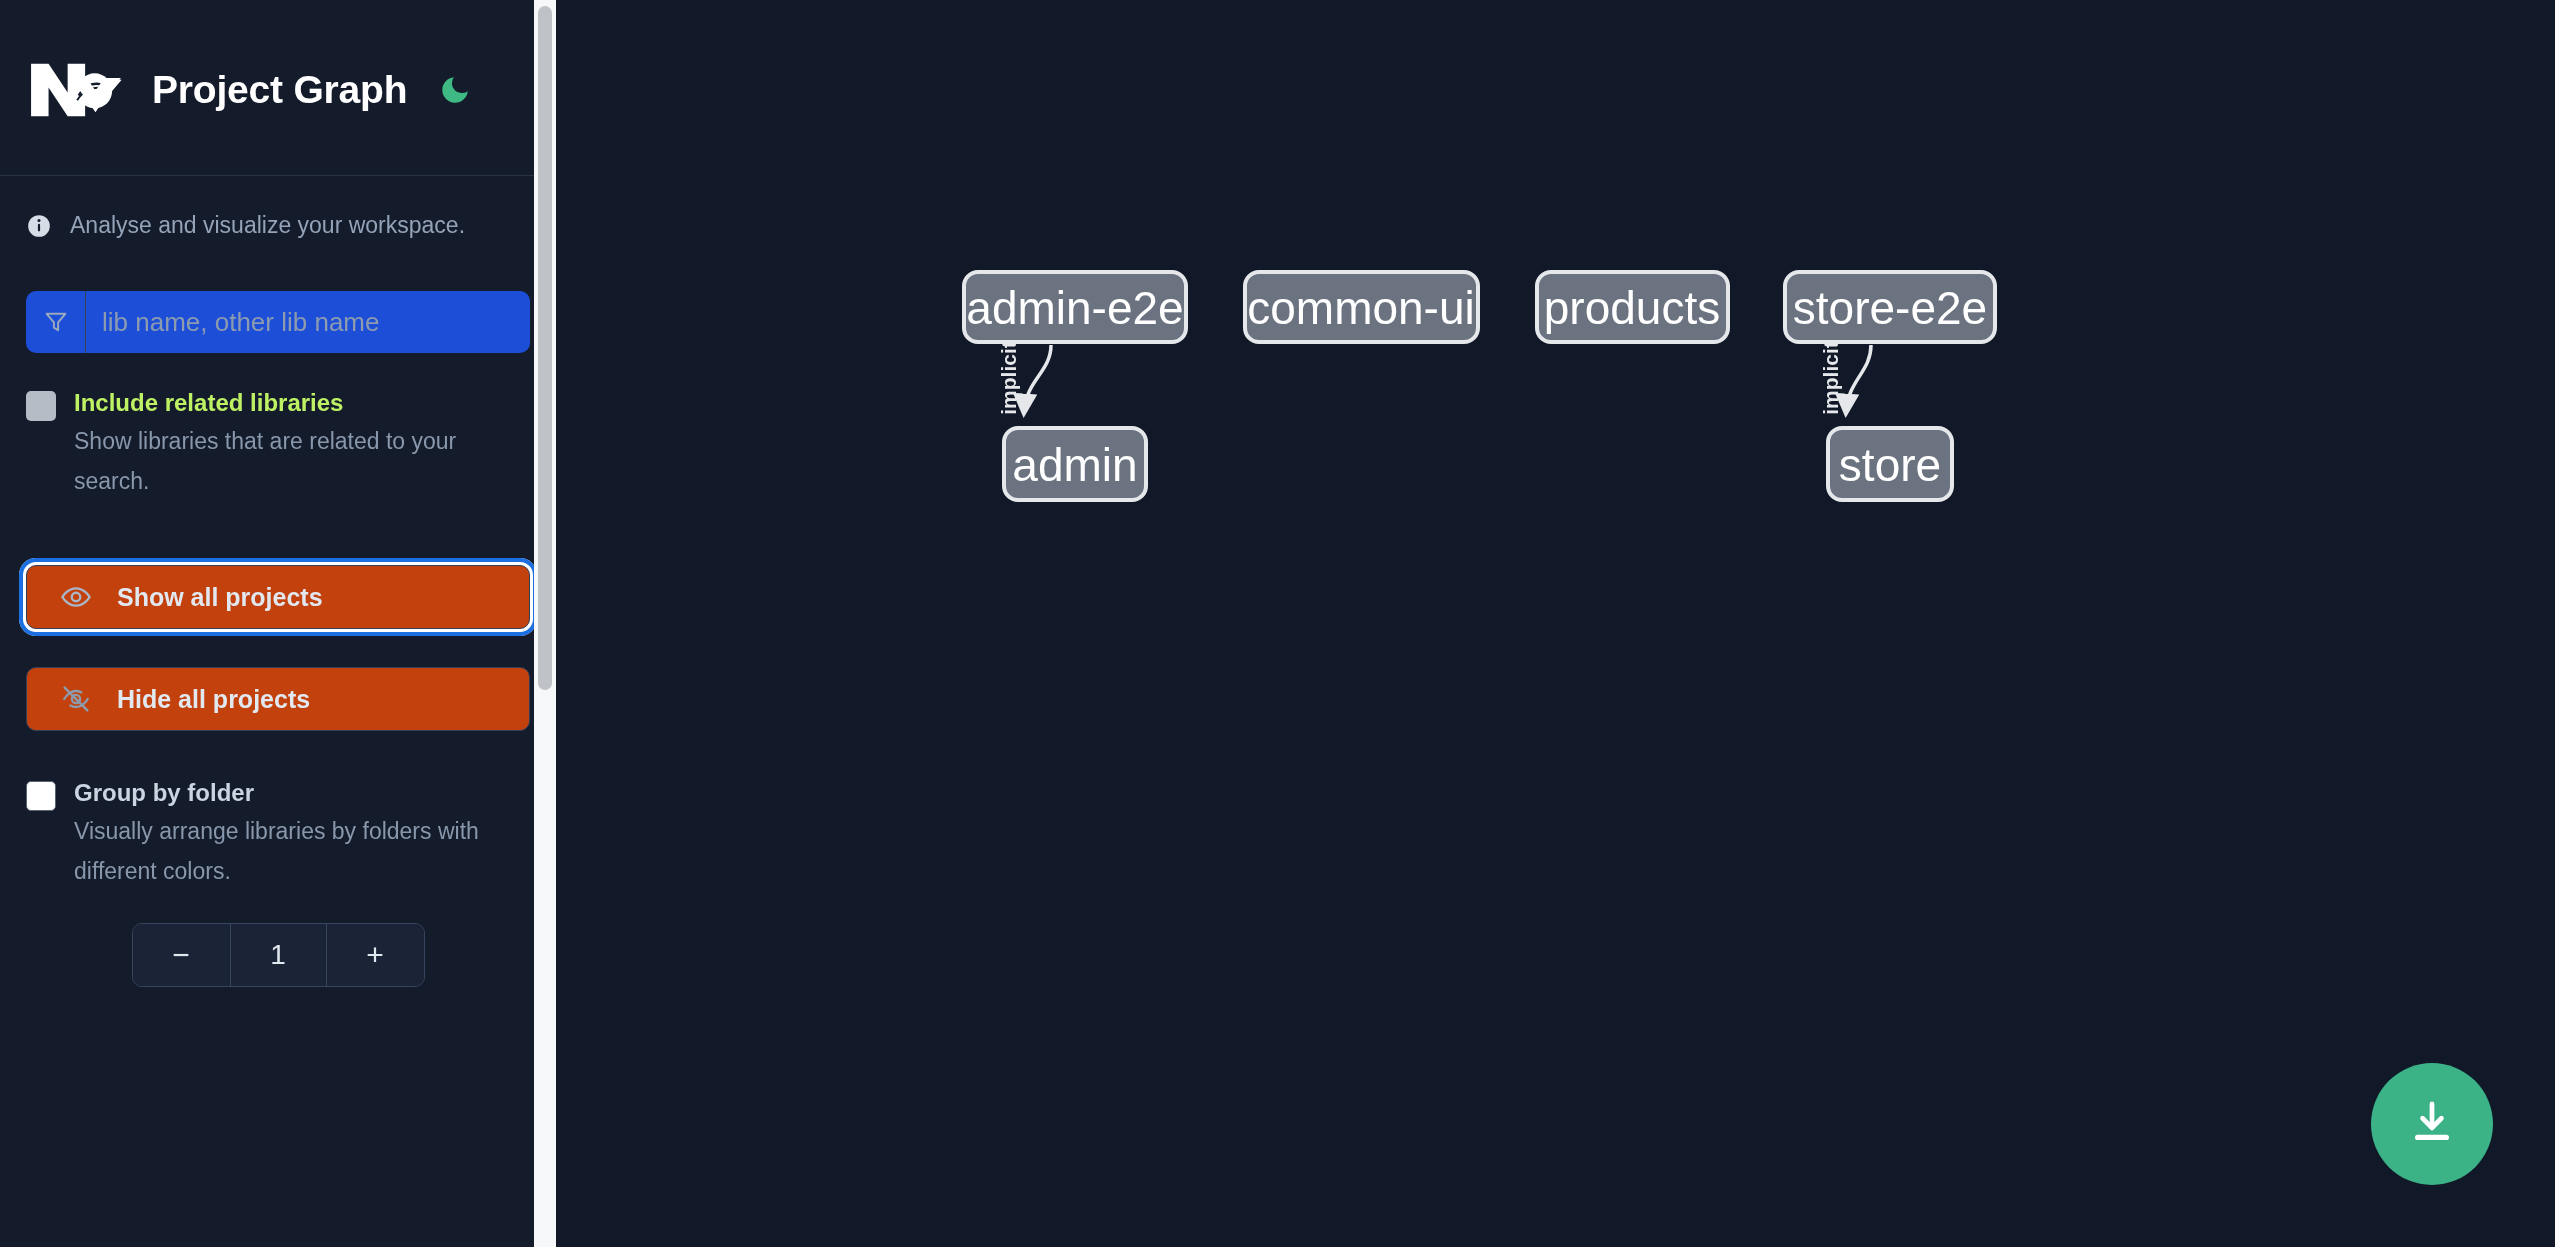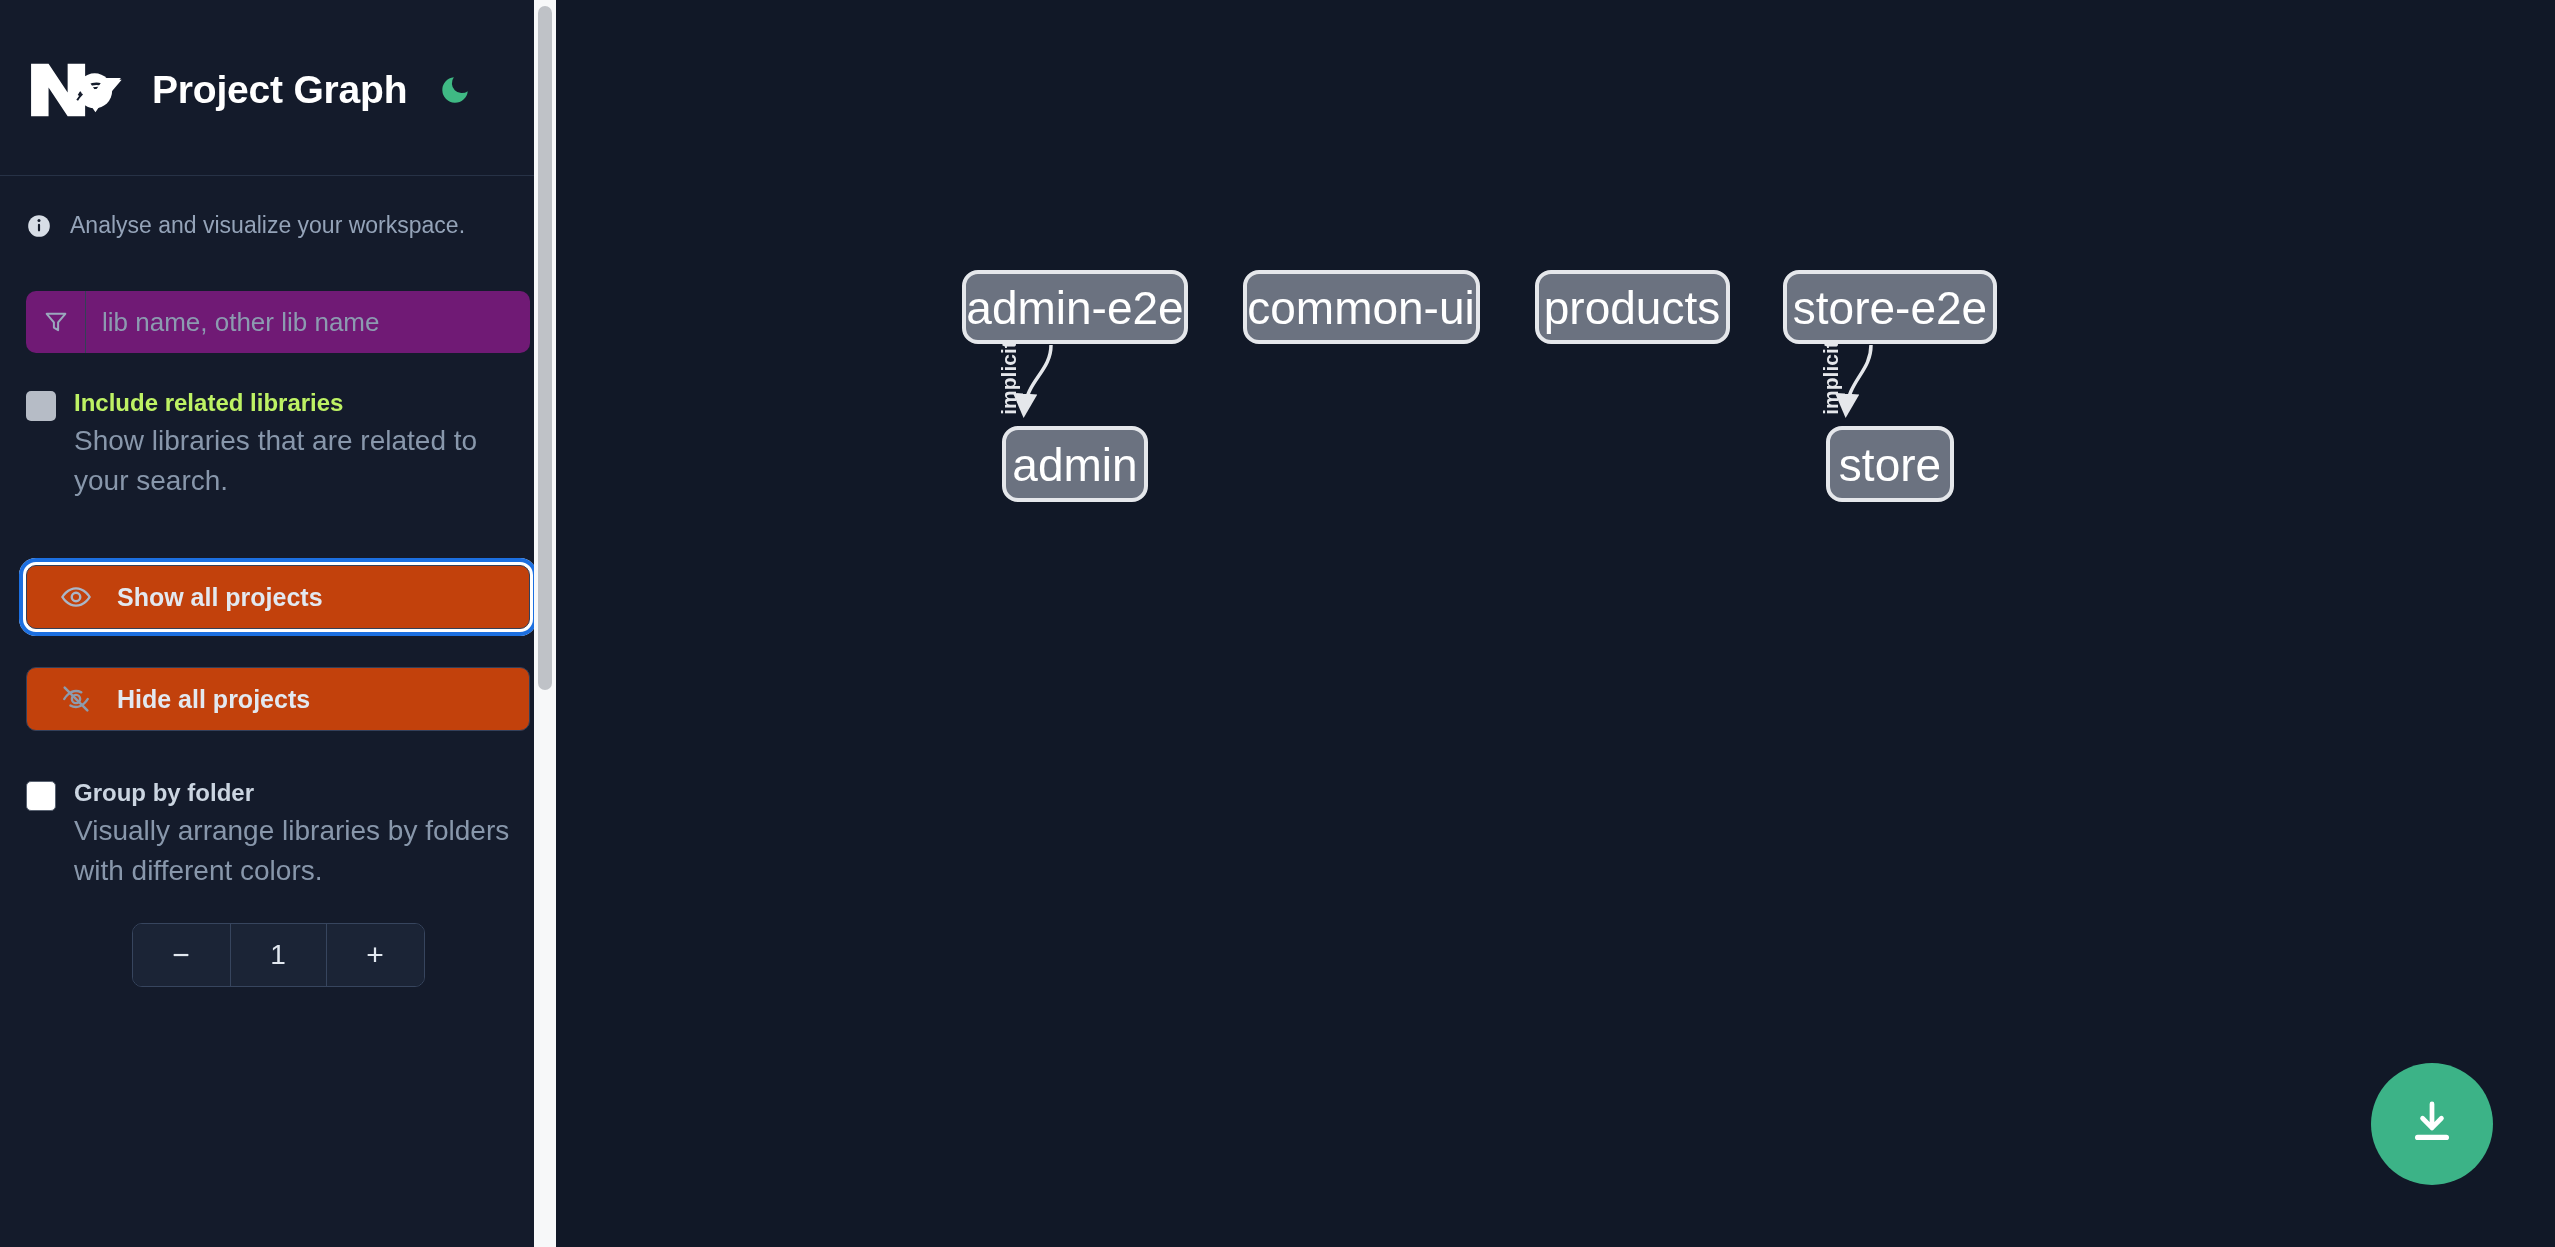--- a/index.html
+++ b/index.html
@@ -86,21 +86,21 @@
     font-size: 23px;
     color: #94a3b8;
     font-weight: 400;
     white-space: nowrap;
   }
 
   
   .search-wrap {
     margin: 52px 26px 0 26px;
     height: 62px;
-    background: #701a75;
+    background: #1d4ed8;
     border-radius: 10px;
     display: flex;
     align-items: stretch;
     overflow: hidden;
   }
   .search-icon-box {
     width: 60px;
     display: flex;
     align-items: center;
     justify-content: center;
@@ -150,21 +150,21 @@
   }
   .opt-text { flex: 1 1 auto; }
   .opt-label {
     font-size: 24px;
     font-weight: 700;
     color: #cbd5e1;
     line-height: 32px;
   }
   .opt-label.muted { color: #bef264; }
   .opt-desc {
-    font-size: 28px;
+    font-size: 23px;
     color: #8897ab;
     line-height: 40px;
     margin-top: 2px;
     max-width: 450px;
   }
 
   
   .btn-block {
     margin: 0 26px;
     height: 64px;

